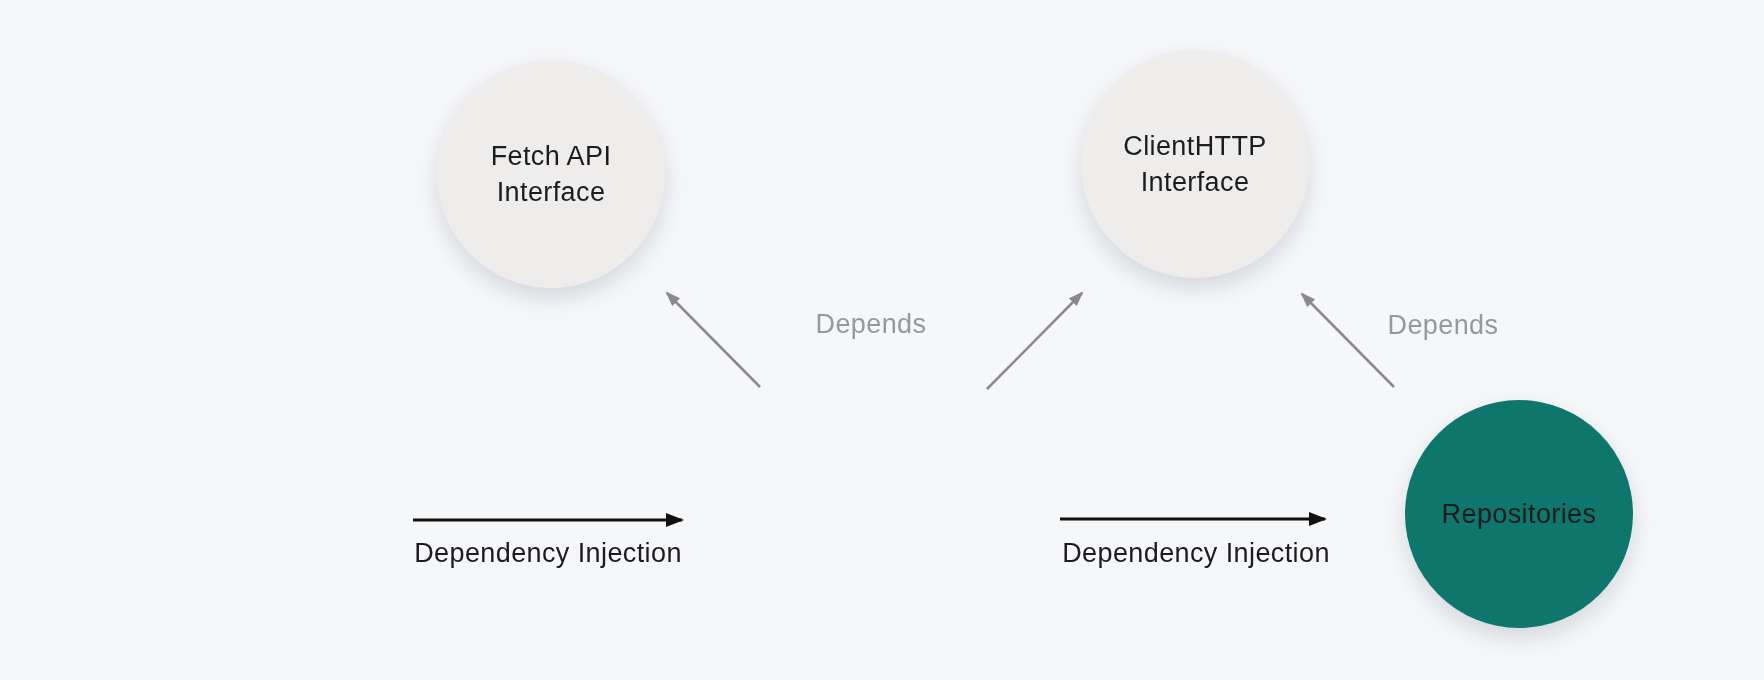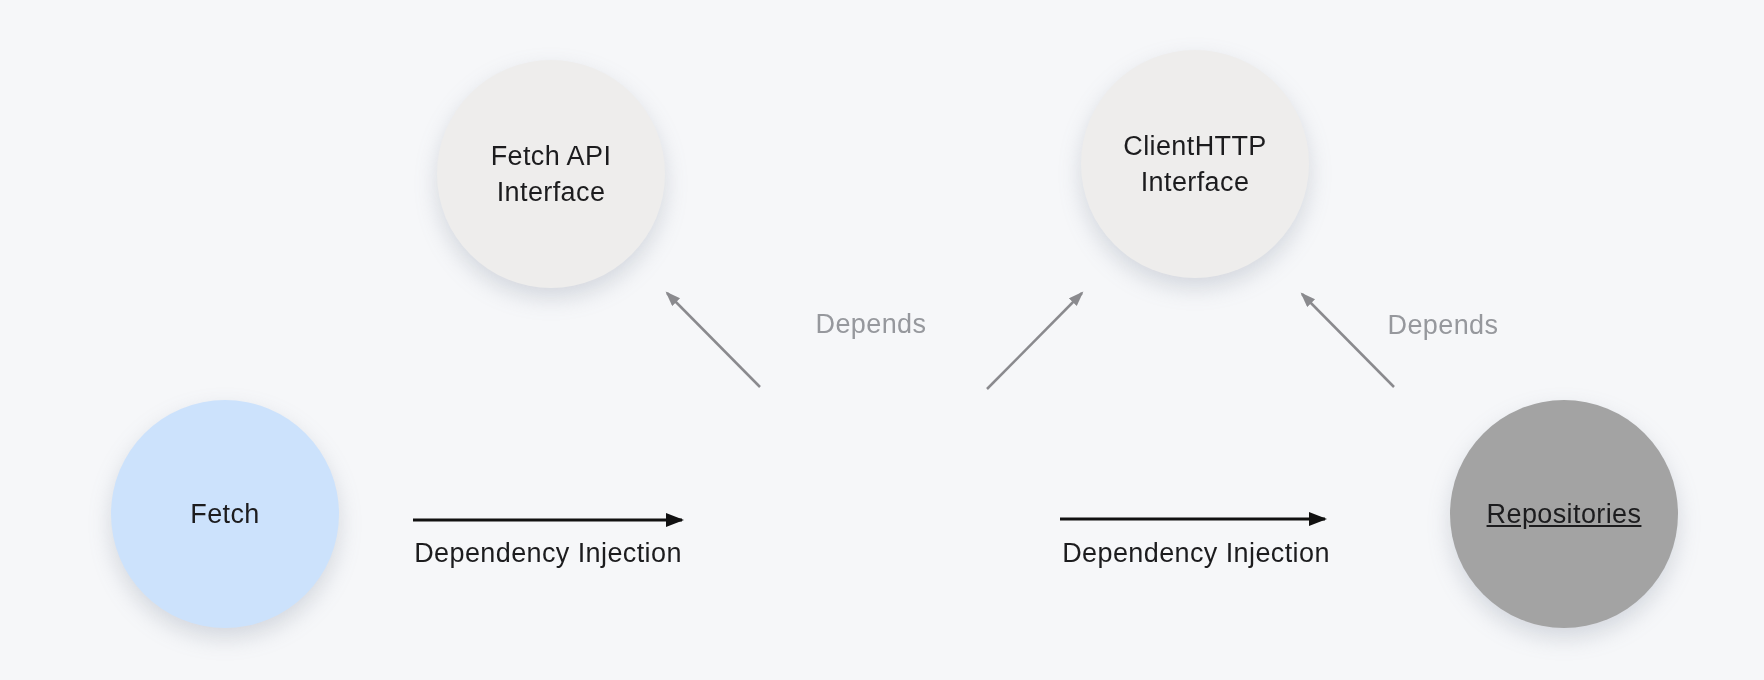--- a/index.html
+++ b/index.html
@@ -77,34 +77,31 @@
         <path d="M0,0 L15,5.5 L0,11 Z" fill="var(--arrow-gray,#8a8a8e)"></path>
       </marker>
     </defs>
     <line class="black" x1="413" y1="520" x2="682" y2="520" marker-end="url(#head-black)"></line>
     <line class="black" x1="1060" y1="519" x2="1325" y2="519" marker-end="url(#head-black)"></line>
     <line class="gray" x1="760" y1="387" x2="667" y2="293" marker-end="url(#head-gray)"></line>
     <line class="gray" x1="987" y1="389" x2="1082" y2="293" marker-end="url(#head-gray)"></line>
     <line class="gray" x1="1394" y1="387" x2="1302" y2="294" marker-end="url(#head-gray)"></line>
   </svg>
 
-  <div class="node" style="left: 111px; top: 400px; background-color: rgb(204, 226, 252);">
-    <span class="label">Fetch</span>
-  </div>
 
   <div class="node" style="left: 437px; top: 60px; background-color: rgb(238, 237, 236);">
     <span class="label">Fetch API Interface</span>
   </div>
 
 
   <div class="node" style="left: 1081px; top: 50px; background-color: rgb(238, 237, 236); justify-content: center;">
     <span class="label">ClientHTTP Interface</span>
   </div>
 
-  <div class="node" style="left: 1450px; top: 400px; background-color: #a3a3a3; text-decoration: underline;">
+  <div class="node" style="left: 1405px; top: 400px; background-color: #0f766e;">
     <span class="label">Repositories</span>
   </div>
 
   <div class="edge-label" style="left:548px;top:553px;">Dependency Injection</div>
   <div class="edge-label" style="left:1196px;top:553px;">Dependency Injection</div>
   <div class="edge-label gray" style="left:871px;top:324px;">Depends</div>
   <div class="edge-label gray" style="left:1443px;top:325px;">Depends</div>
 
 </div>
 

